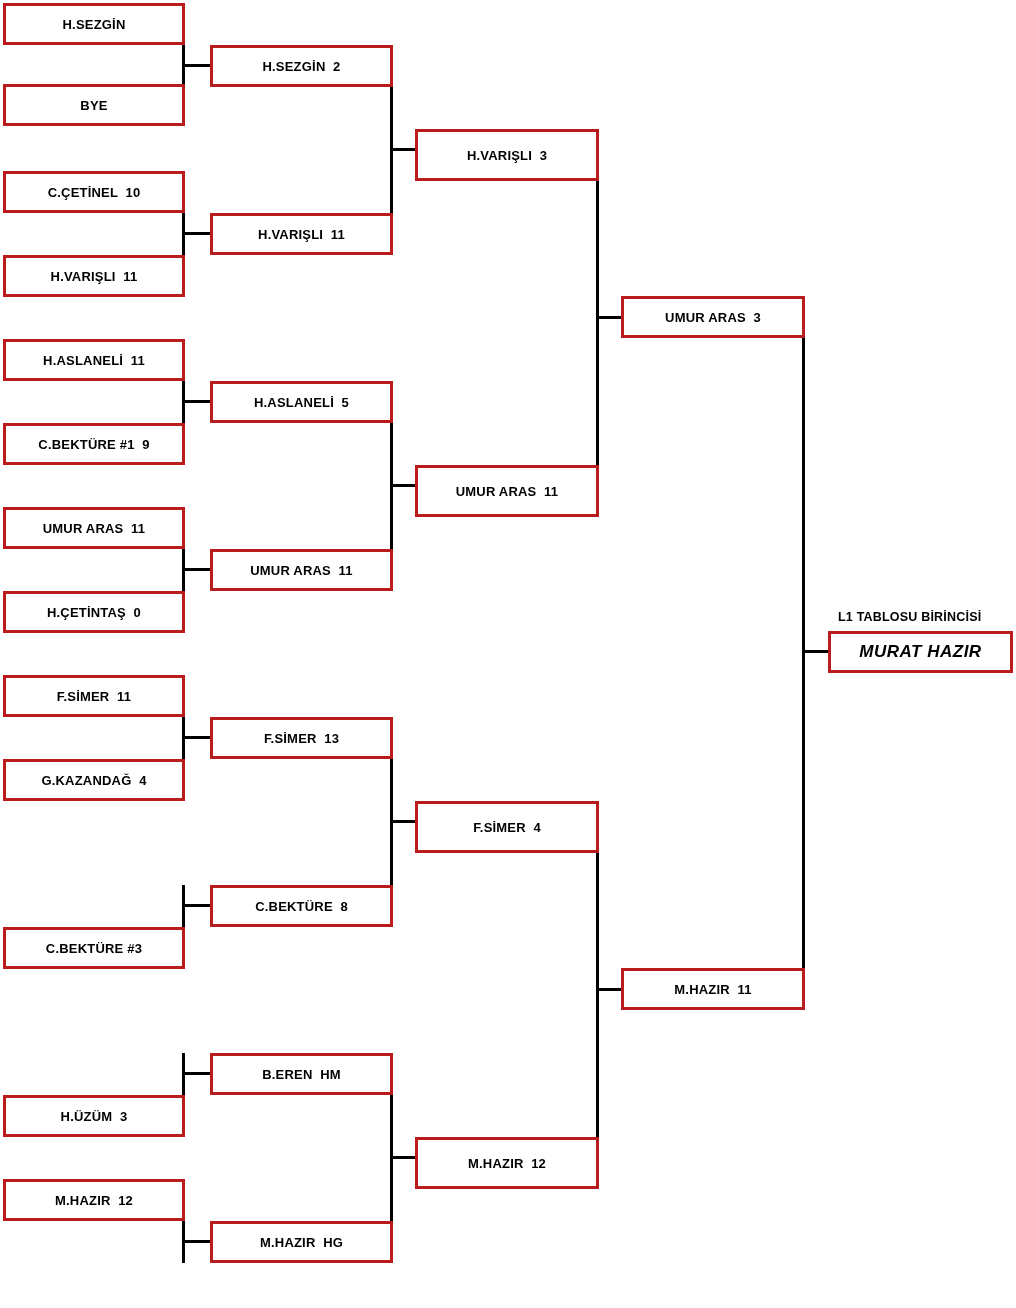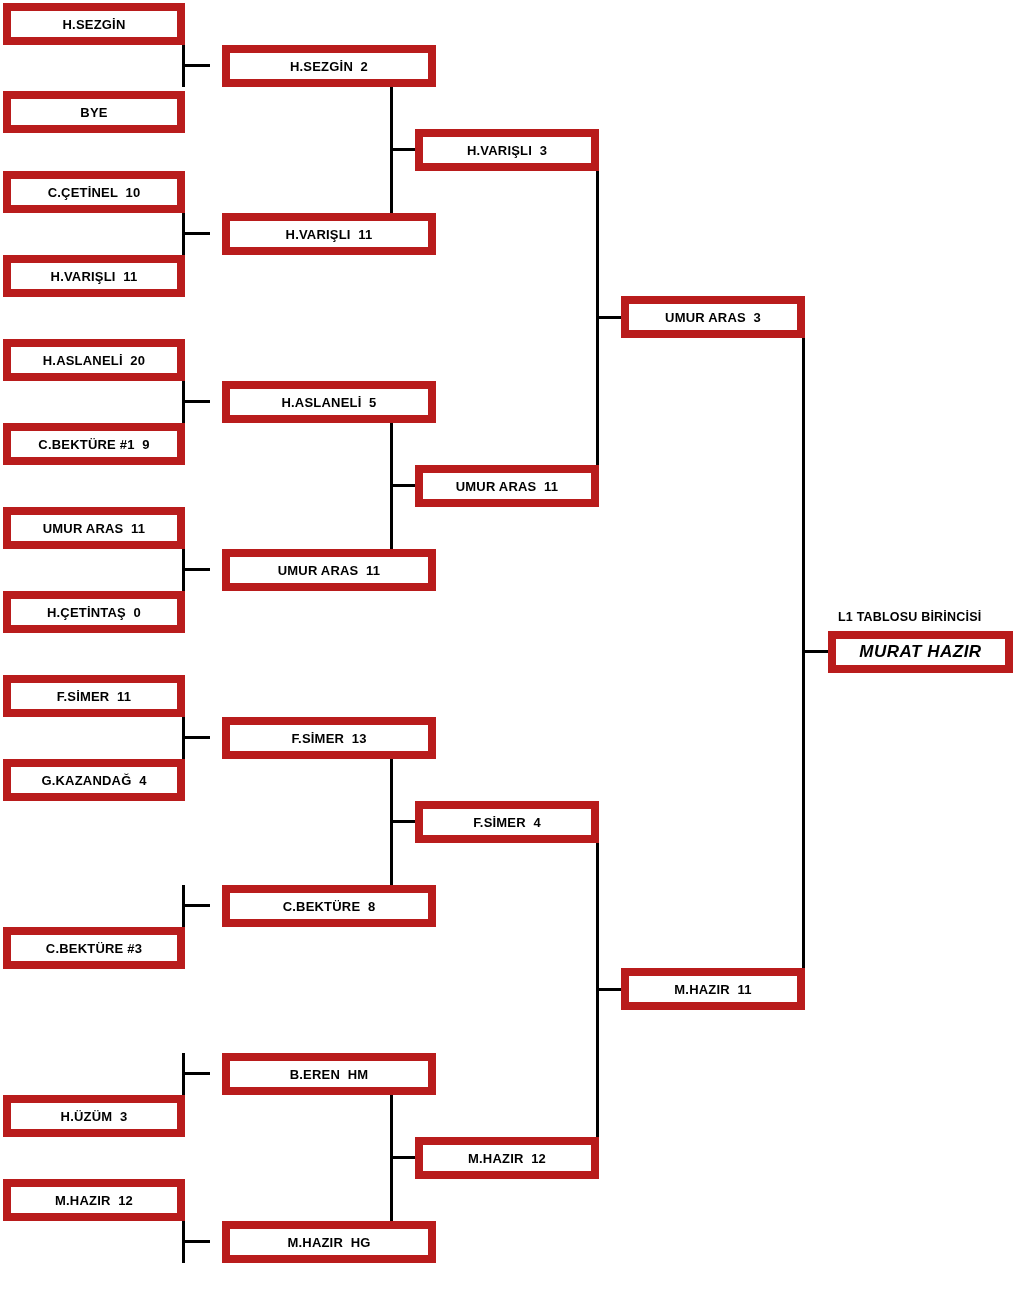--- a/index.html
+++ b/index.html
@@ -14,36 +14,36 @@
   #bracket {
     position: relative;
     width: 1016px;
     height: 1308px;
     background: #ffffff;
     overflow: hidden;
   }
   .box {
     position: absolute;
     box-sizing: border-box;
-    border: 8px solid #b91c1c;
+    border: 3px solid #b91c1c;
     background: #ffffff;
     display: flex;
     align-items: center;
     justify-content: center;
     font-weight: bold;
     font-size: 13px;
     color: #000000;
     letter-spacing: 0.2px;
     white-space: pre;
     text-align: center;
     z-index: 2;
   }
   .r1 { left: 3px;   width: 182px; height: 42px; }
-  .r2 { left: 222px; width: 214px; height: 42px; }
-  .r3 { left: 415px; width: 184px; height: 42px; }
+  .r2 { left: 210px; width: 183px; height: 42px; }
+  .r3 { left: 415px; width: 184px; height: 52px; }
   .r4 { left: 621px; width: 184px; height: 42px; }
   .rf { left: 828px; width: 185px; height: 42px; font-style: italic; font-size: 17px; letter-spacing: 0.5px; }
 
   .vline {
     position: absolute;
     width: 3px;
     background: #000000;
     z-index: 1;
   }
   .hline {
@@ -61,24 +61,24 @@
     letter-spacing: 0.2px;
     z-index: 2;
   }
 </style>
 </head>
 <body>
 
 <div id="bracket">
 
   <div class="box r1" style="top:3px">H.SEZGİN</div>
-  <div class="box r1" style="top:91px">BYE</div>
+  <div class="box r1" style="top:84px">BYE</div>
   <div class="box r1" style="top:171px">C.ÇETİNEL  10</div>
   <div class="box r1" style="top:255px">H.VARIŞLI  11</div>
-  <div class="box r1" style="top:339px">H.ASLANELİ  20</div>
+  <div class="box r1" style="top:339px">H.ASLANELİ  11</div>
   <div class="box r1" style="top:423px">C.BEKTÜRE #1  9</div>
   <div class="box r1" style="top:507px">UMUR ARAS  11</div>
   <div class="box r1" style="top:591px">H.ÇETİNTAŞ  0</div>
   <div class="box r1" style="top:675px">F.SİMER  11</div>
   <div class="box r1" style="top:759px">G.KAZANDAĞ  4</div>
   <div class="box r1" style="top:927px">C.BEKTÜRE #3</div>
   <div class="box r1" style="top:1095px">H.ÜZÜM  3</div>
   <div class="box r1" style="top:1179px">M.HAZIR  12</div>
 
   <div class="vline" style="left:182px; top:45px;   height:42px"></div>

